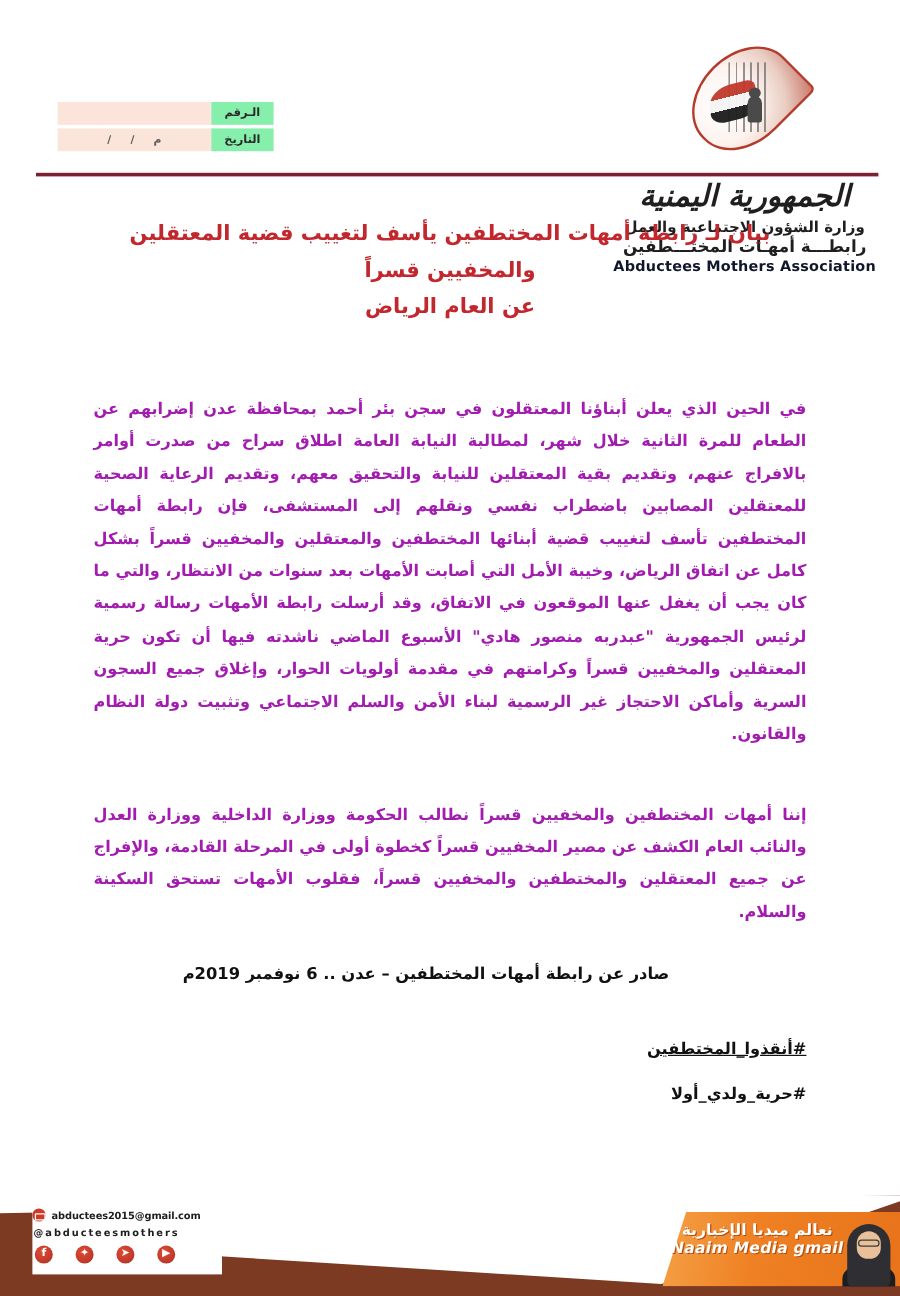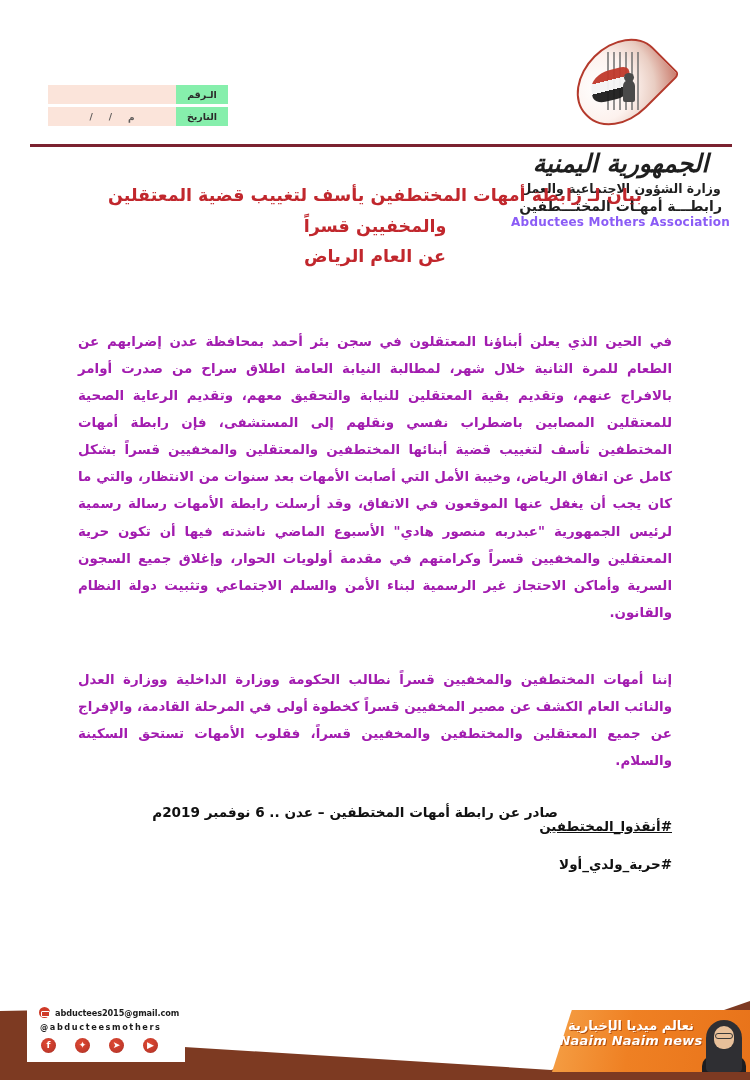--- a/index.html
+++ b/index.html
@@ -150,21 +150,21 @@
   .org-assoc-ar {
     font-size: 14px;
     font-weight: bold;
     color: #1f1f1f;
     margin-top: 2px;
     letter-spacing: 2.5px;
   }
   .org-assoc-en {
     font-size: 12px;
     font-weight: bold;
-    color: #8b5cf6;
+    color: #0f172a;
     margin-top: 1px;
     letter-spacing: .2px;
     direction: ltr;
   }
 
   .rule {
     position: absolute;
     left: 30px;
     right: 18px;
     top: 144px;
@@ -210,21 +210,21 @@
     font-size: 13.6px;
     font-weight: bold;
     color: #111111;
     direction: rtl;
     padding-right: 40px;
   }
 
   .hashtags {
     position: absolute;
     right: 78px;
-    top: 818px;
+    top: 866px;
     direction: rtl;
     text-align: right;
   }
   .hashtag {
     font-size: 13.5px;
     font-weight: bold;
     color: #111111;
     margin-bottom: 22px;
     display: block;
   }
@@ -254,21 +254,21 @@
     background: #ffffff;
     clip-path: polygon(0 0, 100% 0, 100% 6%, 72% 88%, 0 50%);
   }
   .contact-card {
     position: absolute;
     left: 27px;
     top: 4px;
     width: 158px;
     height: 62px;
     background: #ffffff;
-    padding: 7px 6px 5px 12px;
+    padding: 7px 6px 5px 0;
     direction: ltr;
   }
   .contact-row {
     display: flex;
     align-items: center;
     gap: 5px;
     margin-bottom: 4px;
   }
   .mail-badge {
     width: 11px; height: 11px;
@@ -475,21 +475,21 @@
         <a class="social">
             <span>▶</span>
           </a>
       </div>
     </div>
 
     <div class="media-banner">
       <div class="media-banner-bg"></div>
       <div class="media-text">
         <div class="media-ar">نعالم ميديا الإخبارية</div>
-        <div class="media-en">Naaim Naaim news</div>
+        <div class="media-en">Naaim Media gmail</div>
       </div>
       <div class="media-portrait">
         <div class="portrait-body"></div>
         <div class="portrait-scarf"></div>
         <div class="portrait-face"></div>
         <div class="portrait-glasses"></div>
       </div>
     </div>
   </div>
 

